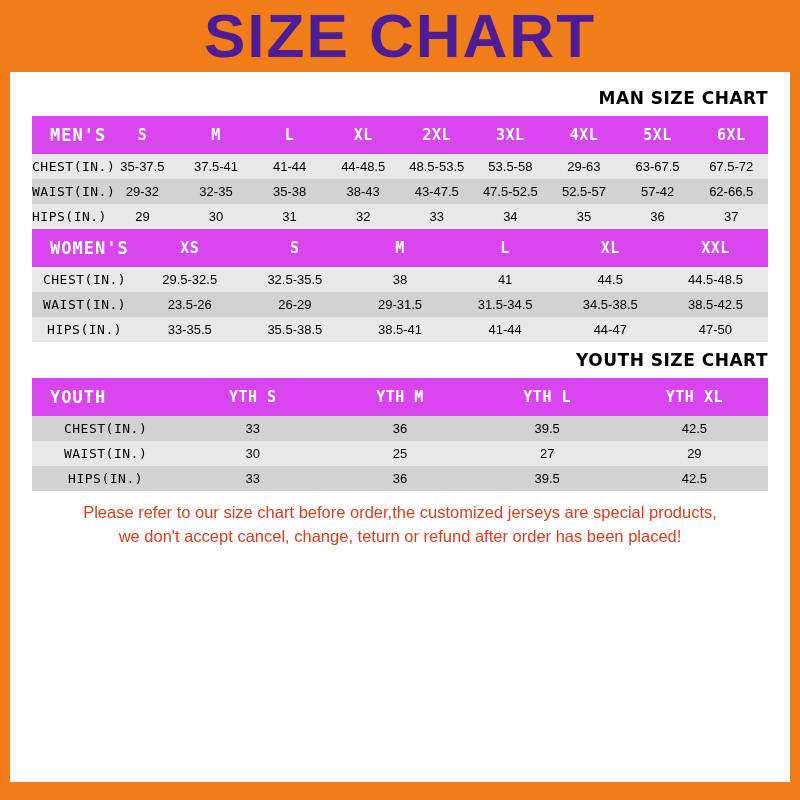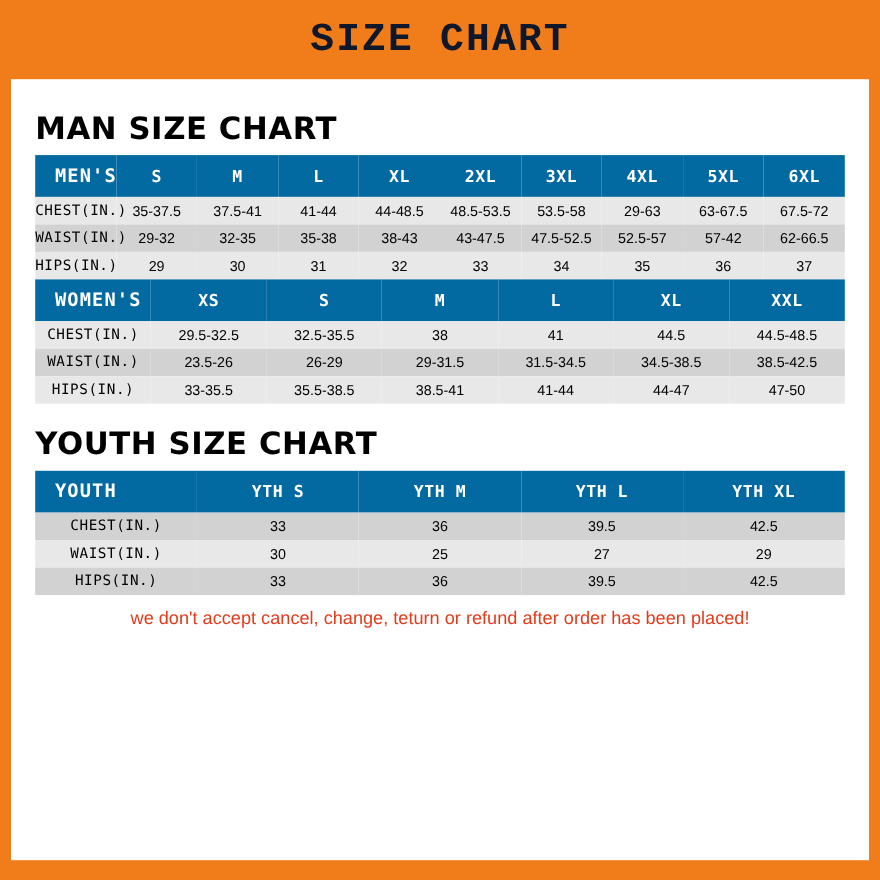--- a/index.html
+++ b/index.html
@@ -27,53 +27,53 @@
   }
   .banner {
     background: #f07d1a;
     height: 72px;
     display: flex;
     align-items: center;
     justify-content: center;
     margin: 0 -10px;
   }
   .banner-title {
-    font-family: Liberation Mono, monospace;
+    font-family: Liberation Sans, sans-serif;
     font-weight: bold;
-    font-size: 36px;
+    font-size: 62px;
     letter-spacing: 2px;
-    color: #0f172a;
+    color: #4c1d95;
     line-height: 1;
   }
   .content {
     flex: 1;
     padding: 8px 22px 0 22px;
     box-sizing: border-box;
   }
   .section-title {
-    text-align: left;
+    text-align: right;
     font-family: "DejaVu Sans", sans-serif;
     font-weight: bold;
-    font-size: 28px;
+    font-size: 17px;
     letter-spacing: 0.5px;
-    margin: 20px 0 8px 0;
+    margin: 8px 0 8px 0;
   }
   table.chart {
     width: 100%;
     border-collapse: collapse;
     table-layout: fixed;
   }
   table.chart th, table.chart td {
     text-align: center;
     font-size: 13px;
     padding: 5px 0;
     font-family: "Liberation Sans", sans-serif;
   }
   table.chart thead tr {
-    background: #0369a1;
+    background: #d946ef;
     color: #ffffff;
   }
   table.chart thead th {
     font-family: "DejaVu Sans Mono", monospace;
     font-weight: bold;
     font-size: 15px;
     padding: 9px 0;
     letter-spacing: 0.5px;
   }
   table.chart thead th.rowhead {
@@ -254,19 +254,20 @@
           <td class="rowhead">HIPS(IN.)</td>
           <td>33</td>
           <td>36</td>
           <td>39.5</td>
           <td>42.5</td>
         </tr>
       </tbody>
     </table>
 
     <div class="note">
+      <div>Please refer to our size chart before order,the customized jerseys are special products,</div>
       <div>we don't accept cancel, change, teturn or refund after order has been placed!</div>
     </div>
 
   </div>
 
   <div class="bottom-bar"></div>
 </div>
 
 </body></html>

